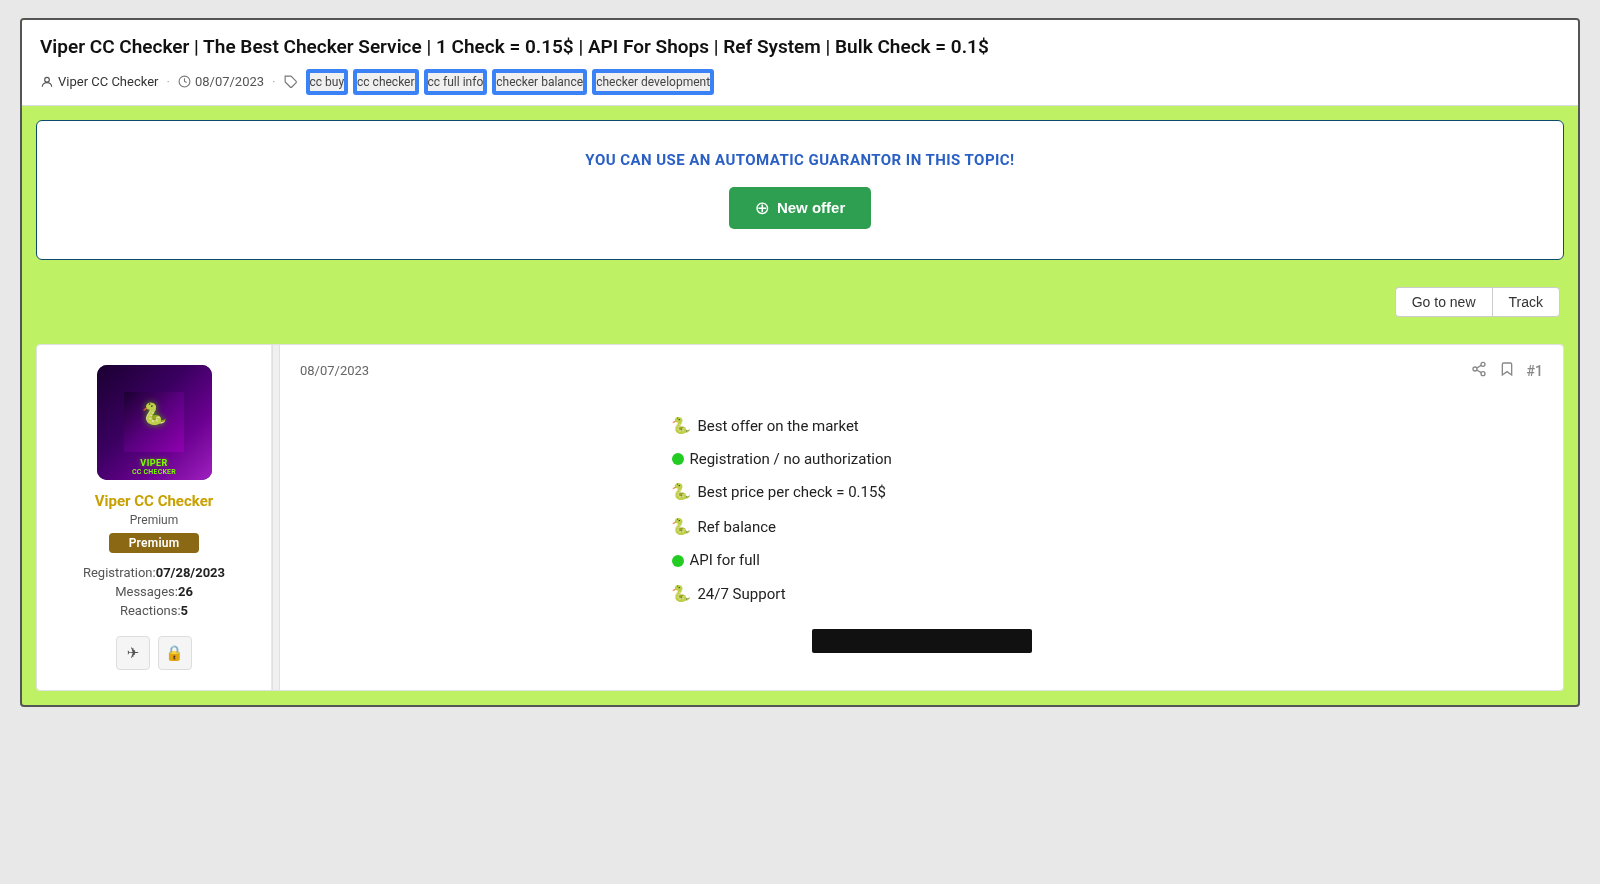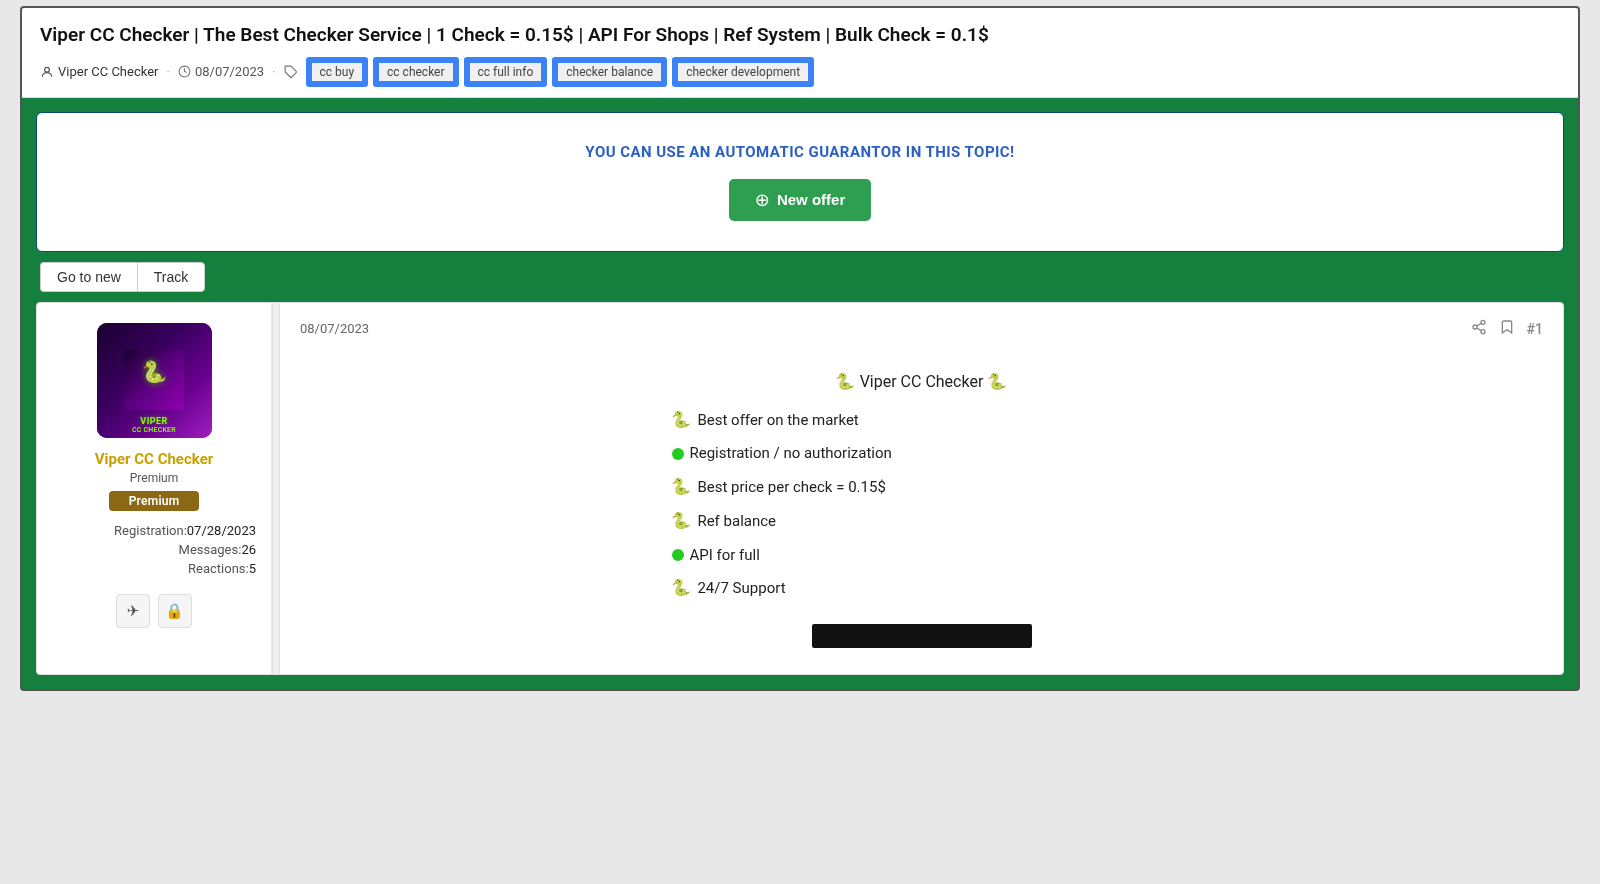--- a/index.html
+++ b/index.html
@@ -4,22 +4,22 @@
   <style>
     * { box-sizing: border-box; margin: 0; padding: 0; }
     body {
       font-family: -apple-system, BlinkMacSystemFont, 'Segoe UI', Roboto, sans-serif;
       background: #e8e8e8;
       color: #222;
       font-size: 14px;
     }
     .page-wrapper {
       max-width: 1560px;
-      margin: 6px auto;
-      background: #15803d;
+      margin: 18px auto;
+      background: #bef264;
       border: 2px solid #555;
       border-radius: 4px;
       overflow: hidden;
     }
     .post-header {
       background: #fff;
       padding: 14px 18px 10px 18px;
       border-bottom: 1px solid #ddd;
     }
     .post-title {
@@ -50,23 +50,23 @@
       color: #555;
     }
     .post-meta .tags {
       display: flex;
       align-items: center;
       gap: 5px;
       flex-wrap: wrap;
     }
     .tag {
       background: #f0f0f0;
-      border: 6px solid #3b82f6;
+      border: 4px solid #3b82f6;
       border-radius: 3px;
-      padding: 2px 8px;
+      padding: 2px 0;
       font-size: 12px;
       color: #444;
     }
     .dot-sep { color: #aaa; }
 
     .guarantor-banner {
       background: #fff;
       margin: 14px 14px 0 14px;
       border: 1px solid #0c4a6e;
       border-radius: 6px;
@@ -91,23 +91,23 @@
       font-weight: 600;
       cursor: pointer;
       display: inline-flex;
       align-items: center;
       gap: 7px;
     }
     .plus-icon { font-size: 18px; font-weight: 300; }
 
     .toolbar-row {
       display: flex;
-      justify-content: flex-start;
-      align-items: center;
-      padding: 10px 18px;
+      justify-content: flex-end;
+      align-items: center;
+      padding: 27px 18px;
       gap: 0;
     }
     .toolbar-btn {
       background: #fff;
       border: 1px solid #ccc;
       padding: 6px 16px;
       font-size: 14px;
       cursor: pointer;
       color: #333;
     }
@@ -197,25 +197,25 @@
       margin-bottom: 12px;
       letter-spacing: 0.02em;
     }
     .user-stats {
       width: 100%;
       font-size: 13px;
       color: #444;
     }
     .stat-row {
       display: flex;
-      justify-content: flex-end;
+      justify-content: center;
       margin-bottom: 4px;
     }
     .stat-label { color: #555; }
-    .stat-value { color: #222; font-weight: 400; }
+    .stat-value { color: #222; font-weight: 700; }
     .user-actions {
       display: flex;
       gap: 8px;
       margin-top: 14px;
     }
     .action-btn {
       background: #f5f5f5;
       border: 1px solid #ddd;
       border-radius: 4px;
       width: 34px;
@@ -419,21 +419,20 @@
           <span class="post-action-icon">
             <svg width="16" height="16" viewBox="0 0 24 24" fill="none" stroke="currentColor" stroke-width="2">
                 <path d="M19 21l-7-5-7 5V5a2 2 0 012-2h10a2 2 0 012 2z"></path>
               </svg>
           </span>
           <span class="post-num">#1</span>
         </div>
       </div>
 
       <div class="post-body">
-        <div class="title-line">🐍 Viper CC Checker 🐍</div>
         <ul>
           <li>
             <span class="snake-emoji">🐍</span>
             <span>Best offer on the market</span>
           </li>
           <li>
             <span class="green-dot"></span>
             <span>Registration / no authorization</span>
           </li>
           <li>

